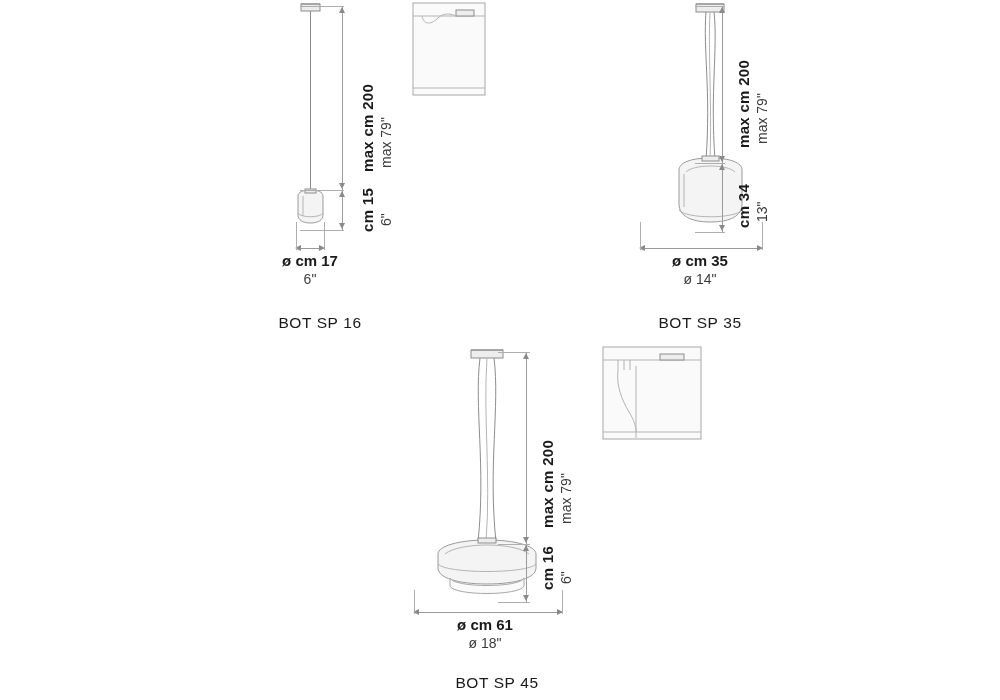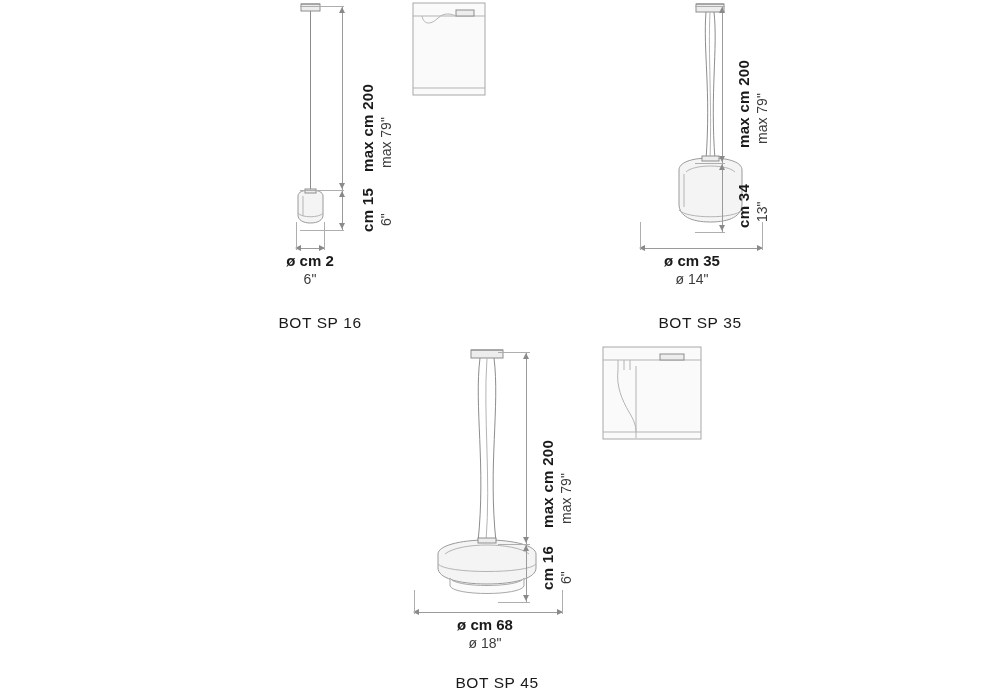--- a/index.html
+++ b/index.html
@@ -168,21 +168,21 @@
       <span class="light">6"</span>
     </div>
 
     <div class="hline" style="left:296px;top:248px;width:28px;"></div>
     <div class="arrow-left" style="left:295px;top:245px;"></div>
     <div class="arrow-right" style="left:319px;top:245px;"></div>
     <div class="vline thin" style="left:296px;top:222px;height:28px;"></div>
     <div class="vline thin" style="left:324px;top:222px;height:28px;"></div>
 
     <div class="dim-h" style="left:230px;top:252px;width:160px;">
-      <div class="bold">ø cm 2</div>
+      <div class="bold">ø cm 17</div>
       <div class="light">6"</div>
     </div>
 
     <div class="model-label" style="left:230px;top:314px;width:180px;">BOT SP 16</div>
   </div>
 
   <div class="abs" style="left:580px;top:0;width:420px;height:340px;">
 
     <svg class="abs" style="left:40px;top:0px;" width="160" height="240">
 
@@ -227,21 +227,21 @@
     <div class="dim-rot" style="left:174px;top:222px;transform:rotate(-90deg);">
       <span class="light">13"</span>
     </div>
 
     <div class="hline" style="left:60px;top:248px;width:122px;"></div>
     <div class="arrow-left" style="left:59px;top:245px;"></div>
     <div class="arrow-right" style="left:177px;top:245px;"></div>
     <div class="vline thin" style="left:60px;top:222px;height:28px;"></div>
     <div class="vline thin" style="left:182px;top:222px;height:28px;"></div>
 
-    <div class="dim-h" style="left:32px;top:252px;width:160px;">
+    <div class="dim-h" style="left:40px;top:252px;width:160px;">
       <div class="bold">ø cm 35</div>
       <div class="light">ø 14"</div>
     </div>
 
     <div class="model-label" style="left:30px;top:314px;width:180px;">BOT SP 35</div>
   </div>
 
   <div class="abs" style="left:330px;top:340px;width:450px;height:360px;">
 
     <svg class="abs" style="left:60px;top:6px;" width="200" height="260">
@@ -299,20 +299,20 @@
       <span class="light">6"</span>
     </div>
 
     <div class="hline" style="left:84px;top:272px;width:148px;"></div>
     <div class="arrow-left" style="left:83px;top:269px;"></div>
     <div class="arrow-right" style="left:227px;top:269px;"></div>
     <div class="vline thin" style="left:84px;top:250px;height:24px;"></div>
     <div class="vline thin" style="left:232px;top:250px;height:24px;"></div>
 
     <div class="dim-h" style="left:70px;top:276px;width:170px;">
-      <div class="bold">ø cm 68</div>
+      <div class="bold">ø cm 61</div>
       <div class="light">ø 18"</div>
     </div>
 
     <div class="model-label" style="left:72px;top:334px;width:190px;">BOT SP 45</div>
   </div>
 
 </div>
 
 </body></html>

